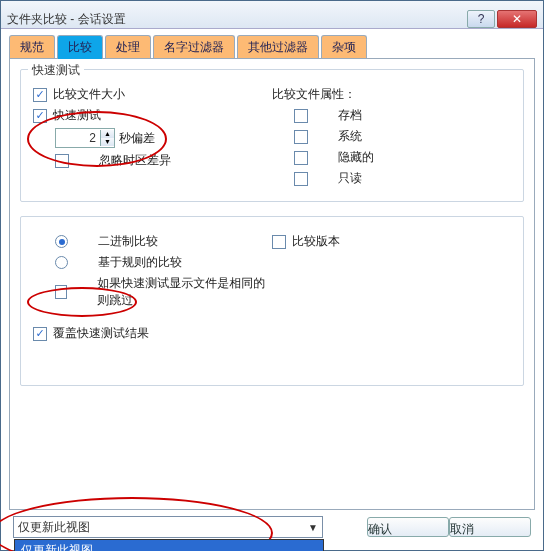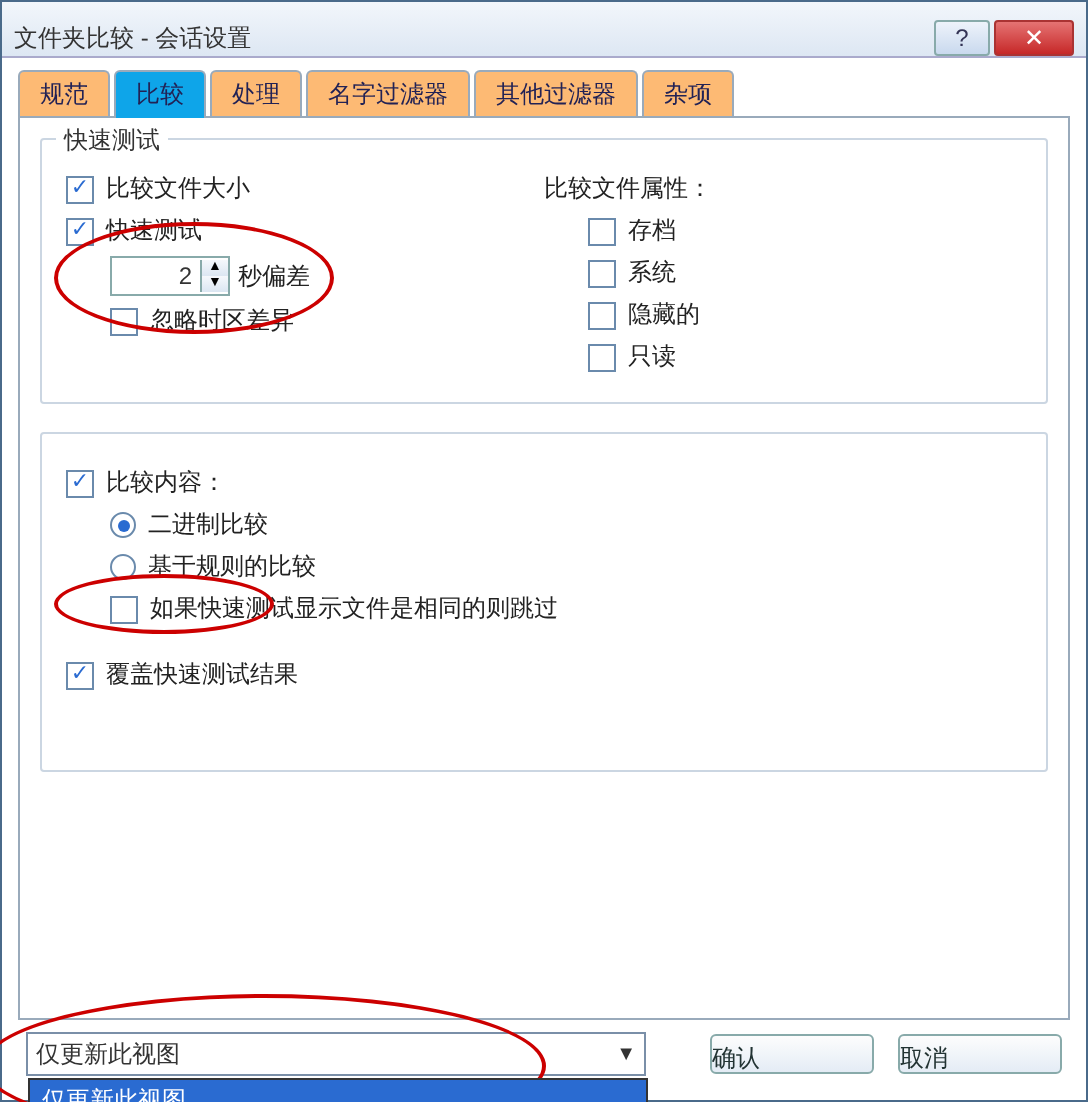--- a/index.html
+++ b/index.html
@@ -14,29 +14,29 @@
   .tab { padding: 3px 10px; border: 1px solid #9ab; border-bottom: none; margin-right: 2px; background: #fdba74; border-radius: 3px 3px 0 0; color: #225; }
   .tab.active { background: #0ea5e9; position: relative; z-index: 2; }
   .panel { flex: 1; border: 1px solid #9ab; background: #fff; padding: 10px 10px 12px 10px; margin-top: -1px; position: relative; }
   .group { position: relative; border: 1px solid #cbd6e2; border-radius: 2px; padding: 12px 12px 10px 12px; margin-bottom: 14px; }
   .group-title { position: absolute; top: -8px; left: 7px; background: #fff; padding: 0 4px; color: #333; }
   .row { display: flex; align-items: center; margin: 4px 0; }
   .cb { width: 14px; height: 14px; border: 1px solid #6a8aac; background: #fff; display: inline-flex; align-items: center; justify-content: center; margin-right: 6px; }
   .cb.checked::after { content: "✓"; font-size: 11px; color: #2a6bd1; line-height: 1; }
   .radio { width: 13px; height: 13px; border: 1px solid #6a8aac; border-radius: 50%; margin-right: 6px; display: inline-flex; align-items: center; justify-content: center; background: #fff; }
   .radio.selected::after { content: ""; width: 6px; height: 6px; background: #2a6bd1; border-radius: 50%; }
-  .indent1 { margin-left: 22px; }
+  .indent1 { margin-left: 22px; gap: 24px; }
   .two-col { display: flex; }
   .col { flex: 1; }
   .spinner { display: inline-flex; align-items: center; border: 1px solid #8aa; height: 20px; width: 60px; margin-left: 22px; }
   .spinner-val { flex: 1; text-align: right; padding: 0 4px; color: #333; }
   .spinner-btns { width: 14px; display: flex; flex-direction: column; border-left: 1px solid #8aa; }
   .sp-btn { flex: 1; font-size: 7px; text-align: center; background: linear-gradient(#f5f8fc,#dbe6f2); line-height: 8px; }
   .after-spinner { margin-left: 4px; }
-  .bottom-row { display: flex; align-items: center; gap: 12px; padding: 0 4px 4px 4px; position: relative; }
+  .bottom-row { display: flex; align-items: center; gap: 0; padding: 0 4px 4px 4px; position: relative; }
   .dropdown { width: 310px; border: 1px solid #7a8fa8; height: 22px; background: #fff; display: flex; align-items: center; padding: 0 4px; color: #333; }
   .dropdown .arrow { margin-left: auto; font-size: 10px; color: #333; }
   .btn { width: 82px; height: 20px; border: 1px solid #8aa; background: linear-gradient(#fdfdfd,#e4ecf5); border-radius: 3px; text-align: left; line-height: 22px; color: #233; }
   .spacer { flex: 1; }
   .annot { position: absolute; border: 2px solid #c00; border-radius: 50%; pointer-events: none; }
   .annot1 { left: 26px; top: 82px; width: 140px; height: 56px; }
   .annot2 { left: 26px; top: 258px; width: 110px; height: 30px; }
   .annot3 { left: -10px; top: 468px; width: 282px; height: 72px; }
   .dd-popup { position: absolute; left: 0; top: 22px; width: 310px; border: 1px solid #333; background: #fff; z-index: 10; }
   .dd-item { padding: 2px 6px; color: #000; }
@@ -116,40 +116,42 @@
                 <span class="cb"></span>
                 <span class="label-text">只读</span>
               </div>
           </div>
         </div>
       </div>
 
       <div class="group" style="min-height:170px;">
         <div class="two-col">
           <div class="col">
-            <div class="row">
-                <span class="cb checked"></span>
-                <span class="label-text">比较内容：</span>
-              </div>
             <div class="row indent1">
                 <span class="radio selected"></span>
                 <span class="label-text">二进制比较</span>
               </div>
             <div class="row indent1">
                 <span class="radio"></span>
                 <span class="label-text">基于规则的比较</span>
               </div>
             <div class="row indent1">
                 <span class="cb"></span>
                 <span class="label-text">如果快速测试显示文件是相同的则跳过</span>
               </div>
             <div style="height:8px"></div>
             <div class="row">
                 <span class="cb checked"></span>
                 <span class="label-text">覆盖快速测试结果</span>
+              </div>
+          </div>
+          <div class="col">
+            <div class="row">
+                <span class="cb"></span>
+                <span class="label-text">比较版本</span>
               </div>
           </div>
         </div>
       </div>
 
     </div>
 
     <div style="height:6px"></div>
     <div class="bottom-row">
       <div class="dropdown" style="position:relative;">

